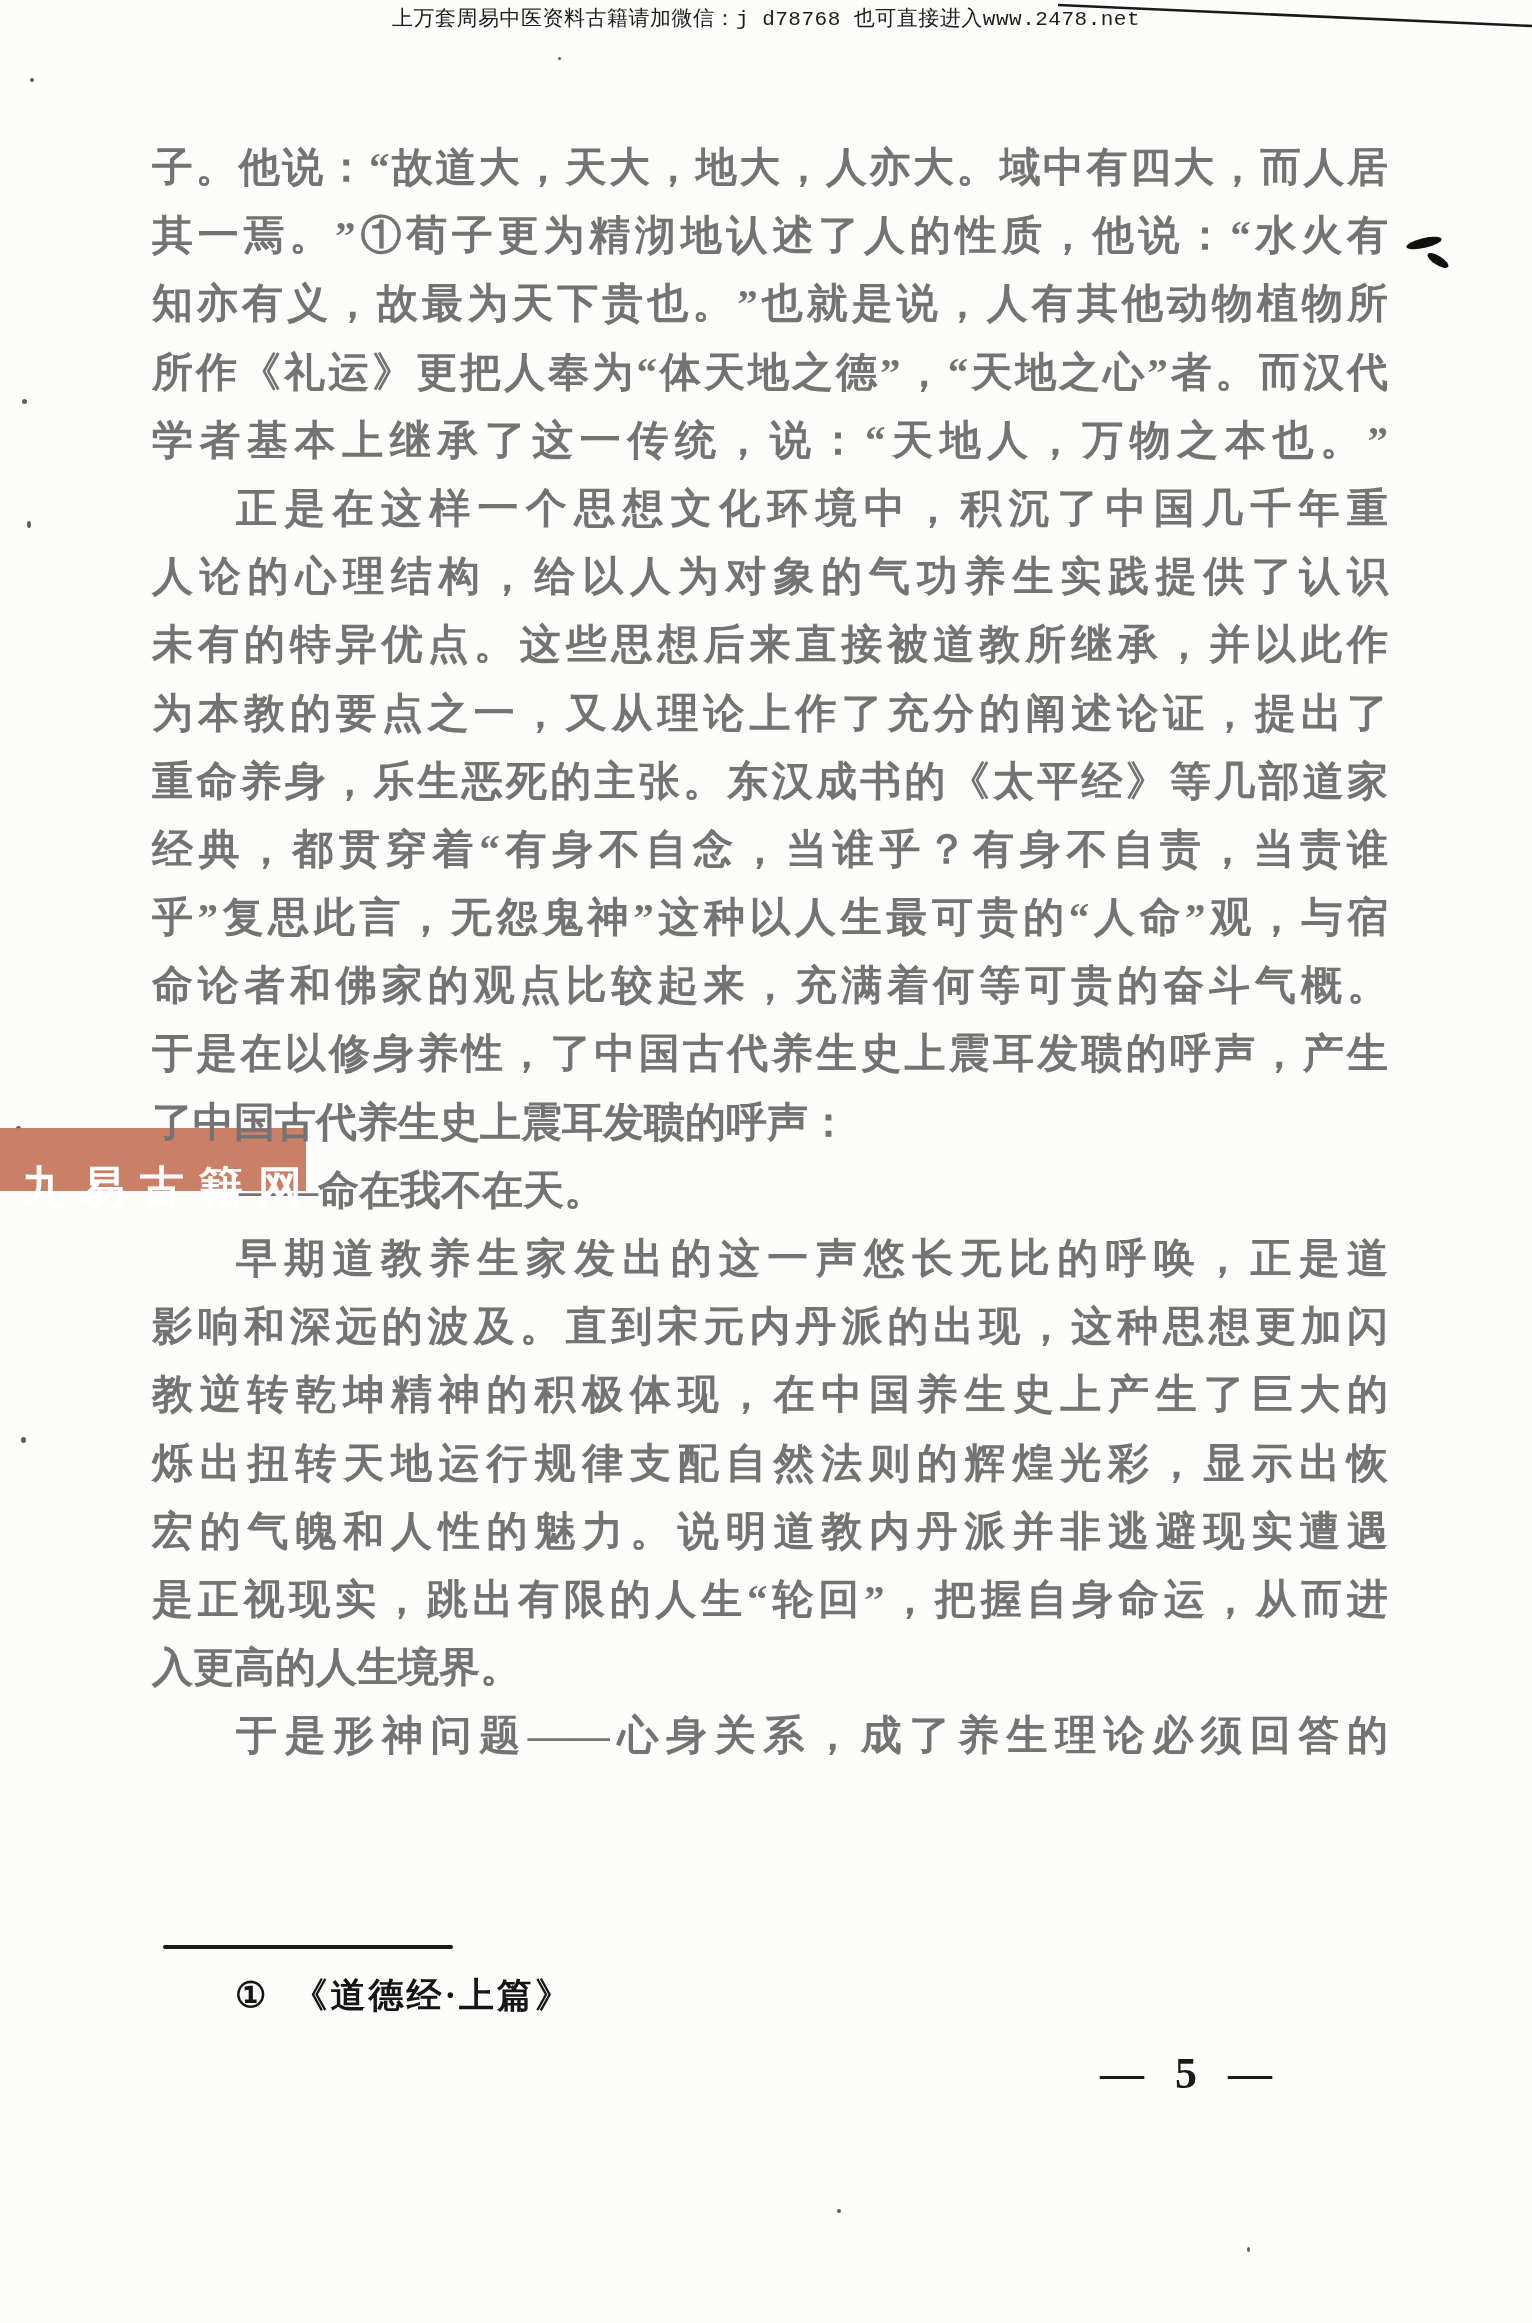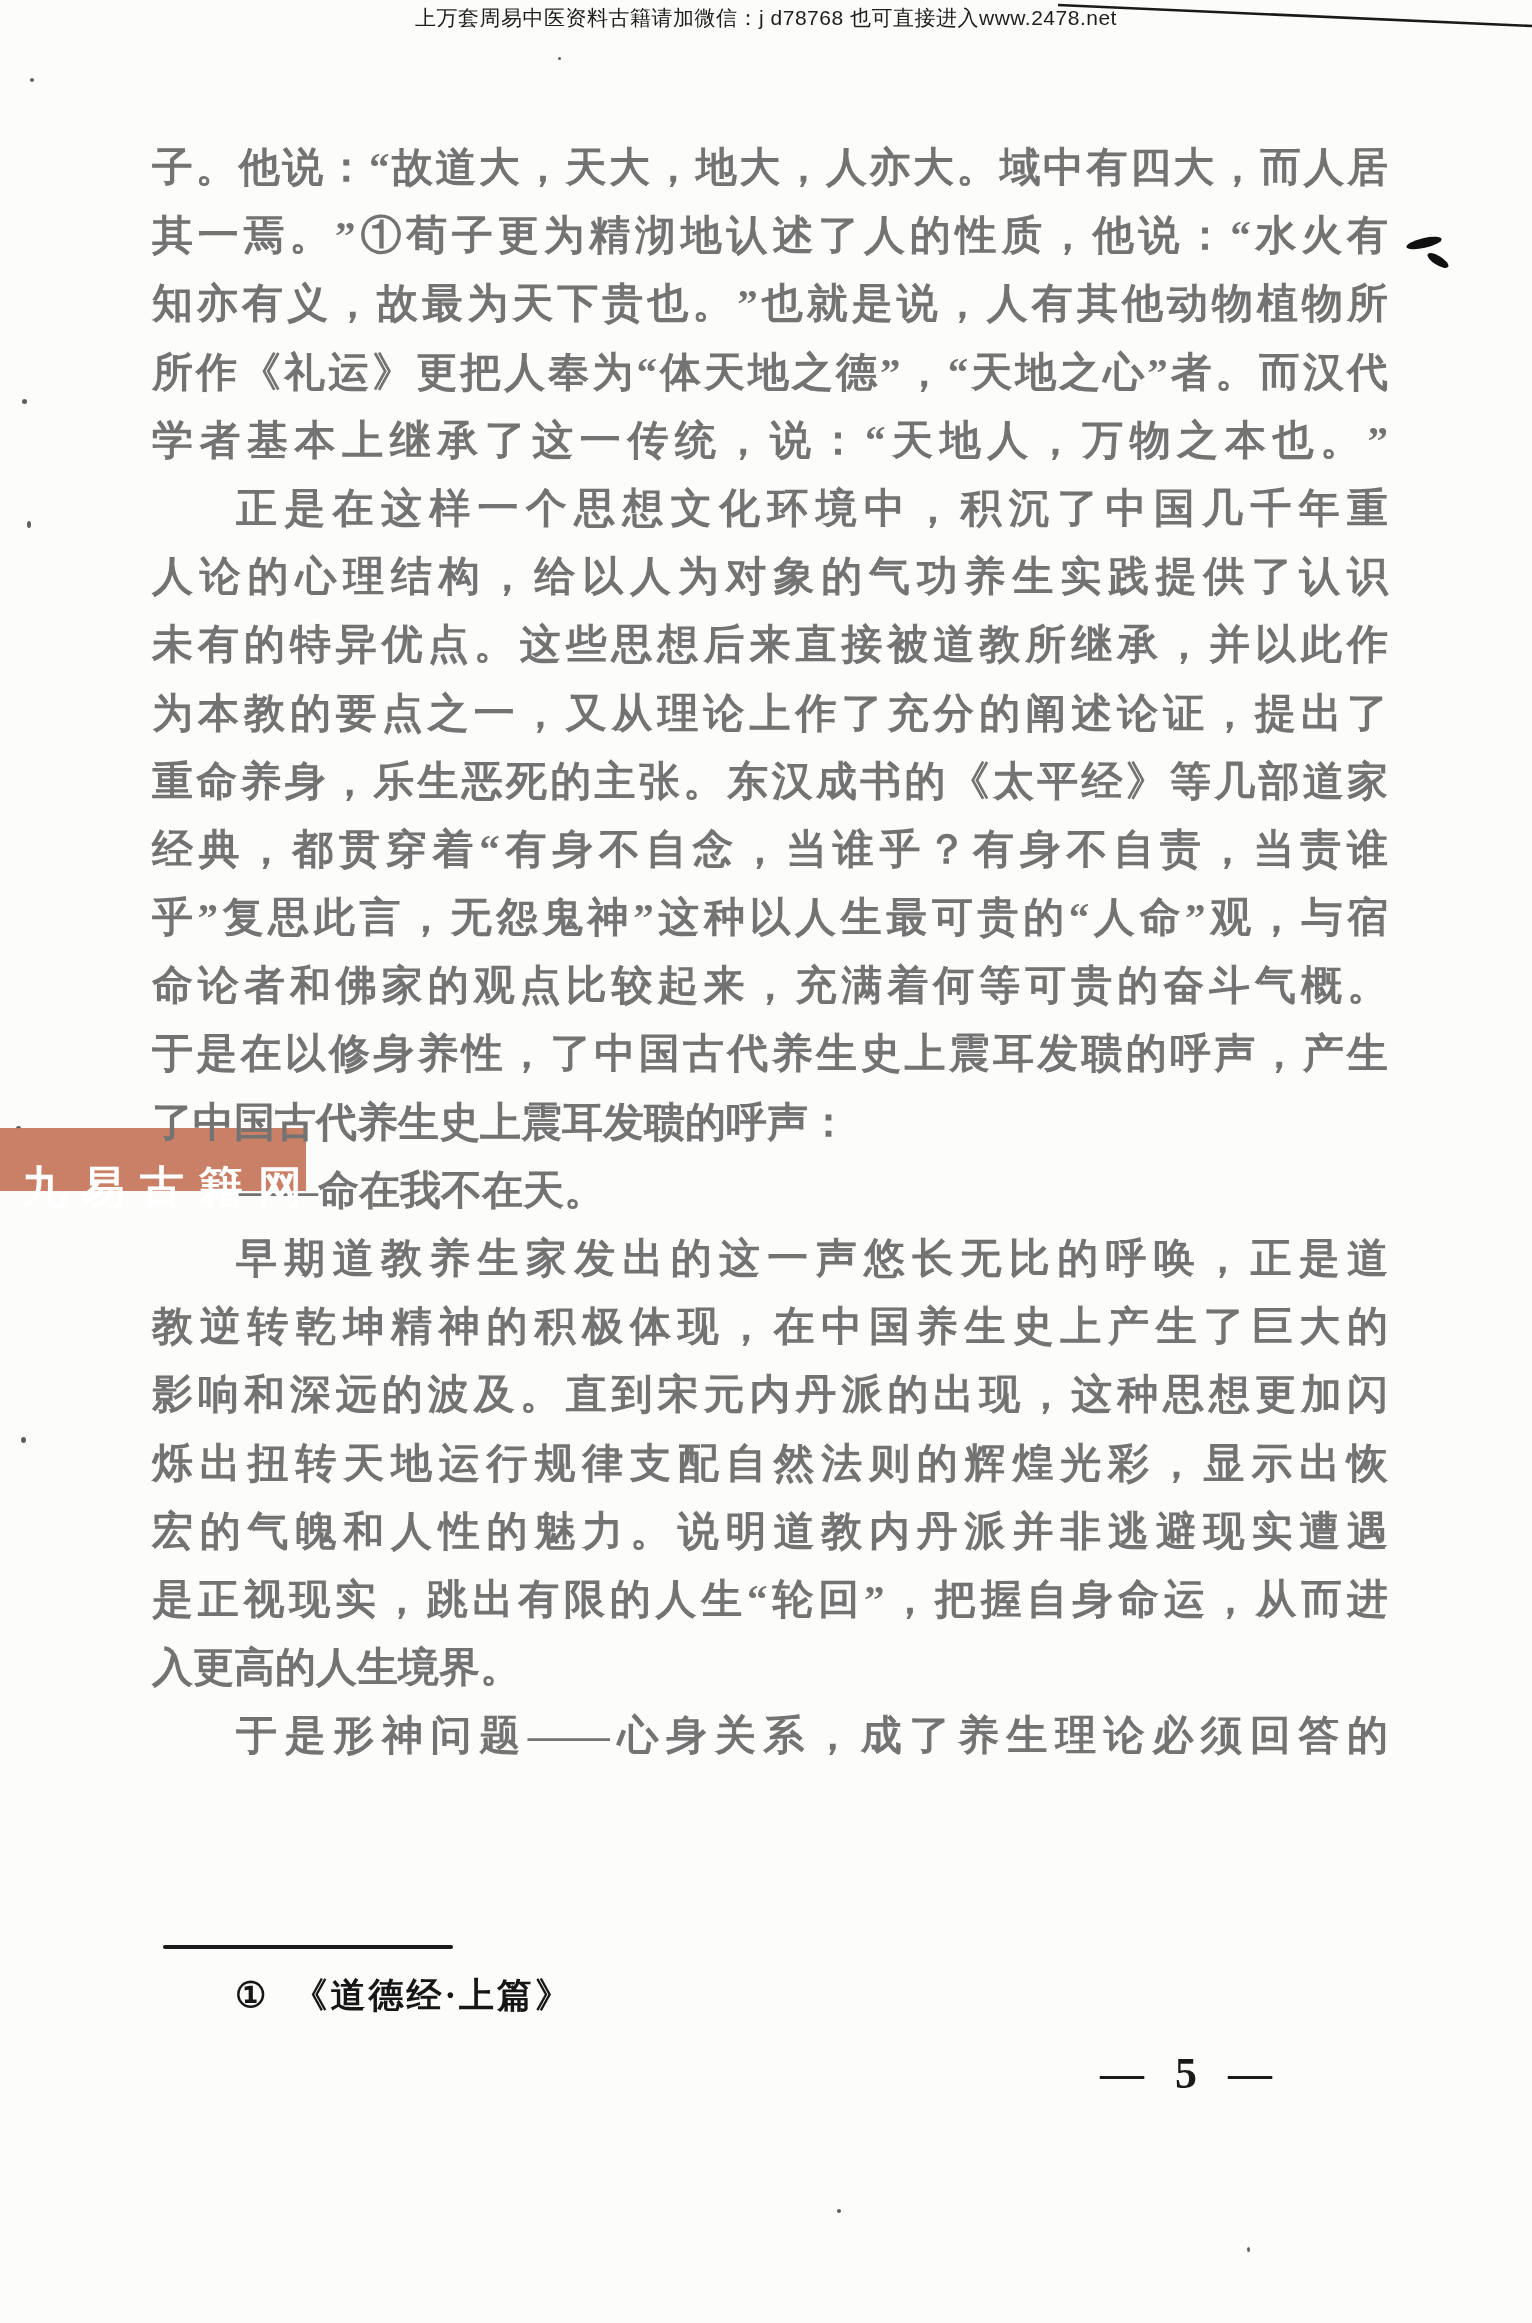--- a/index.html
+++ b/index.html
@@ -5,21 +5,21 @@
   html,body{margin:0;padding:0;}
   body{
     width:1532px;height:2323px;position:relative;overflow:hidden;
     background:#fcfcfa;
     font-family:"Liberation Serif","DejaVu Serif",serif;
   }
   
   .header-bar{
     position:absolute;top:0;left:0;width:100%;height:36px;
     display:flex;align-items:center;justify-content:center;
-    font-family:Liberation Sans, sans-serif;
+    font-family:Liberation Mono, monospace;
     font-size:21px;color:#1d1d1d;letter-spacing:0.5px;
   }
   
   .scan-line{position:absolute;top:0;left:0;pointer-events:none;}
   
   .pen-blob{position:absolute;background:#101010;border-radius:50%;}
   .pen-blob.b1{left:1406px;top:238px;width:36px;height:10px;transform:rotate(-13deg);}
   .pen-blob.b2{left:1426px;top:256px;width:24px;height:9px;transform:rotate(32deg);}
   
   .speck{position:absolute;background:#2a2a2a;border-radius:50%;opacity:.75;}
@@ -95,22 +95,22 @@
     <div class="line just">未有的特异优点。这些思想后来直接被道教所继承，并以此作</div>
     <div class="line just">为本教的要点之一，又从理论上作了充分的阐述论证，提出了</div>
     <div class="line just">重命养身，乐生恶死的主张。东汉成书的《太平经》等几部道家</div>
     <div class="line just">经典，都贯穿着“有身不自念，当谁乎？有身不自责，当责谁</div>
     <div class="line just">乎”复思此言，无怨鬼神”这种以人生最可贵的“人命”观，与宿</div>
     <div class="line just">命论者和佛家的观点比较起来，充满着何等可贵的奋斗气概。</div>
     <div class="line just">于是在以修身养性，了中国古代养生史上震耳发聩的呼声，产生</div>
     <div class="line">了中国古代养生史上震耳发聩的呼声：</div>
     <div class="line indent">——命在我不在天。</div>
     <div class="line indent just">早期道教养生家发出的这一声悠长无比的呼唤，正是道</div>
+    <div class="line just">影响和深远的波及。直到宋元内丹派的出现，这种思想更加闪</div>
     <div class="line just">教逆转乾坤精神的积极体现，在中国养生史上产生了巨大的</div>
-    <div class="line just">影响和深远的波及。直到宋元内丹派的出现，这种思想更加闪</div>
     <div class="line just">烁出扭转天地运行规律支配自然法则的辉煌光彩，显示出恢</div>
     <div class="line just">宏的气魄和人性的魅力。说明道教内丹派并非逃避现实遭遇</div>
     <div class="line just">是正视现实，跳出有限的人生“轮回”，把握自身命运，从而进</div>
     <div class="line">入更高的人生境界。</div>
     <div class="line indent just">于是形神问题——心身关系，成了养生理论必须回答的</div>
   </div>
 
 <div class="wm-band" style="background: rgb(199, 121, 95);"></div>
 <div class="wm-text" style="color: rgb(255, 255, 255);">九易古籍网</div>
 

